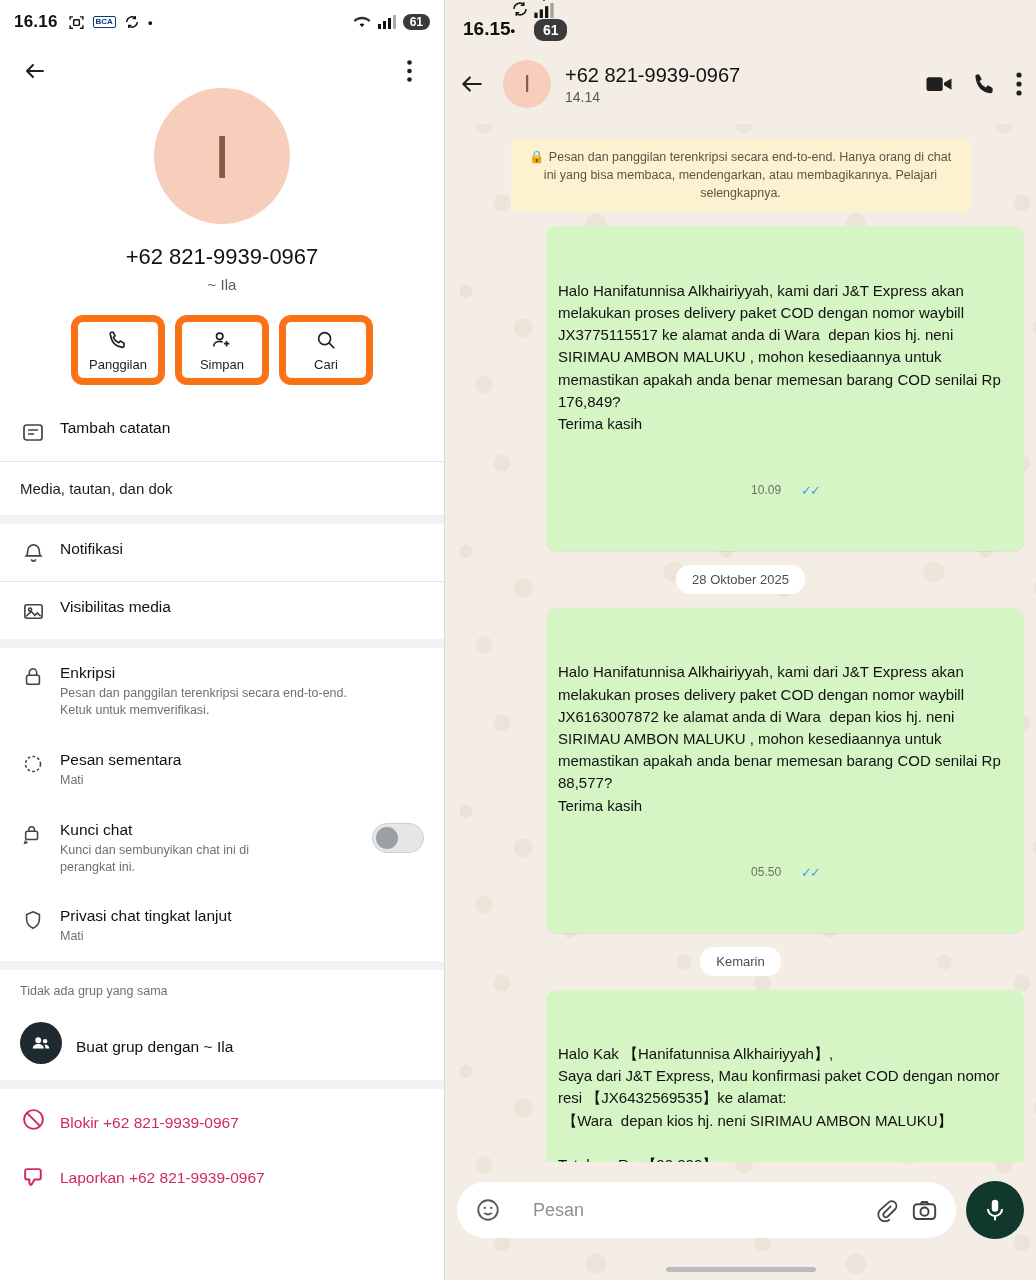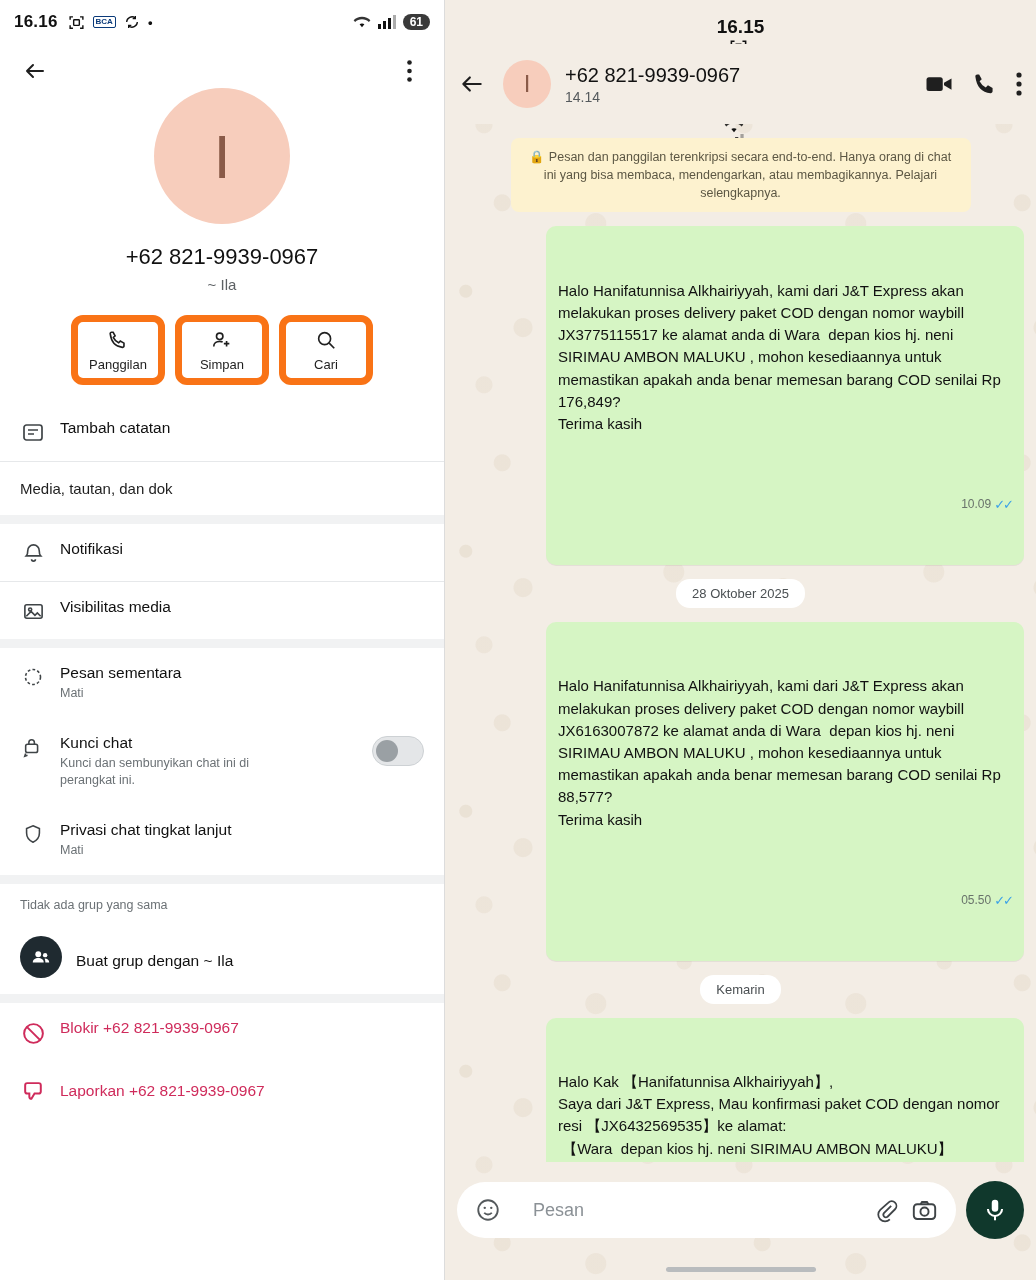--- a/index.html
+++ b/index.html
@@ -119,22 +119,22 @@
       radial-gradient(circle at 88% 20%, rgba(200,180,150,.15) 0 10px, transparent 11px),
       radial-gradient(circle at 15% 48%, rgba(200,180,150,.15) 0 8px, transparent 9px),
       radial-gradient(circle at 48% 58%, rgba(200,180,150,.17) 0 7px, transparent 8px),
       radial-gradient(circle at 78% 44%, rgba(200,180,150,.14) 0 9px, transparent 10px),
       radial-gradient(circle at 22% 78%, rgba(200,180,150,.16) 0 8px, transparent 9px),
       radial-gradient(circle at 58% 86%, rgba(200,180,150,.15) 0 10px, transparent 11px),
       radial-gradient(circle at 92% 70%, rgba(200,180,150,.15) 0 7px, transparent 8px);
     background-size: 260px 260px;
   }
   .right-inner { position: relative; height: 100%; display: flex; flex-direction: column; }
-  .statusbar-r { height: 44px; display: flex; align-items: center; padding: 16px 18px;
-    font-size: 19px; font-weight: bold; color: #111; background: #f3ede5; flex-direction: column; }
+  .statusbar-r { height: 44px; display: flex; align-items: flex-end; padding: 4px 18px;
+    font-size: 19px; font-weight: bold; color: #111; background: #f3ede5; }
   .chat-header {
     height: 80px; display: flex; align-items: center; gap: 14px;
     padding: 0 14px 0 10px; background: #f3ede5;
   }
   .avatar-sm {
     width: 48px; height: 48px; border-radius: 50%;
     background: #f7cdbc; color: #8a5a48;
     display: flex; align-items: center; justify-content: center; font-size: 24px; font-weight: 300;
   }
   .chat-title { flex: 1; }
@@ -158,22 +158,22 @@
   .bubble {
     position: relative;
     max-width: 478px; border-radius: 10px;
     padding: 9px 12px 6px 12px;
     font-size: 15px; line-height: 1.48; color: #111;
     box-shadow: 0 1px 0 rgba(0,0,0,.06);
     white-space: pre-wrap;
   }
   .bubble.out { background: #d6f5c4; }
   .meta {
-    display: flex; align-items: center; justify-content: flex-end; gap: 3px;
-    font-size: 12px; color: #69736b; margin-top: 16px;
+    display: flex; align-items: center; justify-content: center; gap: 20px;
+    font-size: 12px; color: #69736b; margin-top: 2px;
   }
   .meta .ticks { color: #3aa1e8; font-size: 13px; letter-spacing: -2px; }
 
   .composer {
     height: 96px; display: flex; align-items: center; gap: 10px;
     padding: 0 12px 0 12px; background: transparent;
   }
   .input-pill {
     flex: 1; height: 56px; background: #fff; border-radius: 28px;
     display: flex; align-items: center; gap: 12px; padding: 0 18px;
@@ -307,20 +307,33 @@
         <svg width="23" height="23" viewBox="0 0 24 24" fill="none" stroke="#3f4447" stroke-width="1.7">
             <rect x="3" y="5" width="18" height="14" rx="2"></rect>
             <circle cx="8.5" cy="10" r="1.6"></circle>
             <path d="M4.5 17l5-5 4 4 2.5-2.5 3.5 3.5"></path>
           </svg>
       </span>
       <span class="txt"><span class="title">Visibilitas media</span></span>
     </div>
     <div class="block-gap"></div>
 
+    <div class="row">
+      <span class="ico">
+        <svg width="22" height="22" viewBox="0 0 24 24" fill="none" stroke="#3f4447" stroke-width="1.7">
+            <rect x="5" y="10" width="14" height="10" rx="2"></rect>
+            <path d="M8 10V7a4 4 0 0 1 8 0v3"></path>
+          </svg>
+      </span>
+      <span class="txt">
+        <span class="title">Enkripsi</span>
+        <span class="sub" style="display:block;white-space:pre-line">Pesan dan panggilan terenkripsi secara end-to-end.
+Ketuk untuk memverifikasi.</span>
+      </span>
+    </div>
     <div class="row">
       <span class="ico">
         <svg width="22" height="22" viewBox="0 0 24 24" fill="none" stroke="#3f4447" stroke-width="1.7" stroke-dasharray="3 2.4">
             <circle cx="12" cy="12" r="8.2"></circle>
           </svg>
       </span>
       <span class="txt">
         <span class="title">Pesan sementara</span>
         <span class="sub" style="display:block">Mati</span>
       </span>
@@ -362,21 +375,21 @@
             <circle cx="9" cy="9" r="3.2"></circle>
             <circle cx="16.5" cy="10" r="2.4"></circle>
             <path d="M3 18c0-3 2.7-4.8 6-4.8s6 1.8 6 4.8z"></path>
             <path d="M16 13.5c2.6 0 5 1.4 5 4.5h-4.2c0-1.7-.4-3.2-.8-4.5z"></path>
           </svg>
       </span>
       <span class="txt" style="padding-top:8px"><span class="title">Buat grup dengan ~ Ila</span></span>
     </div>
     <div class="block-gap"></div>
 
-    <div class="row" style="align-items:flex-start">
+    <div class="row" style="align-items:flex-end">
       <span class="ico danger-ico">
         <svg width="25" height="25" viewBox="0 0 24 24" fill="none" stroke="#cf2b5b" stroke-width="1.9">
             <circle cx="12" cy="12" r="9"></circle>
             <path d="M5.6 5.6l12.8 12.8"></path>
           </svg>
       </span>
       <span class="txt"><span class="danger">Blokir +62 821-9939-0967</span></span>
     </div>
     <div class="row" style="align-items:center">
       <span class="ico danger-ico">

